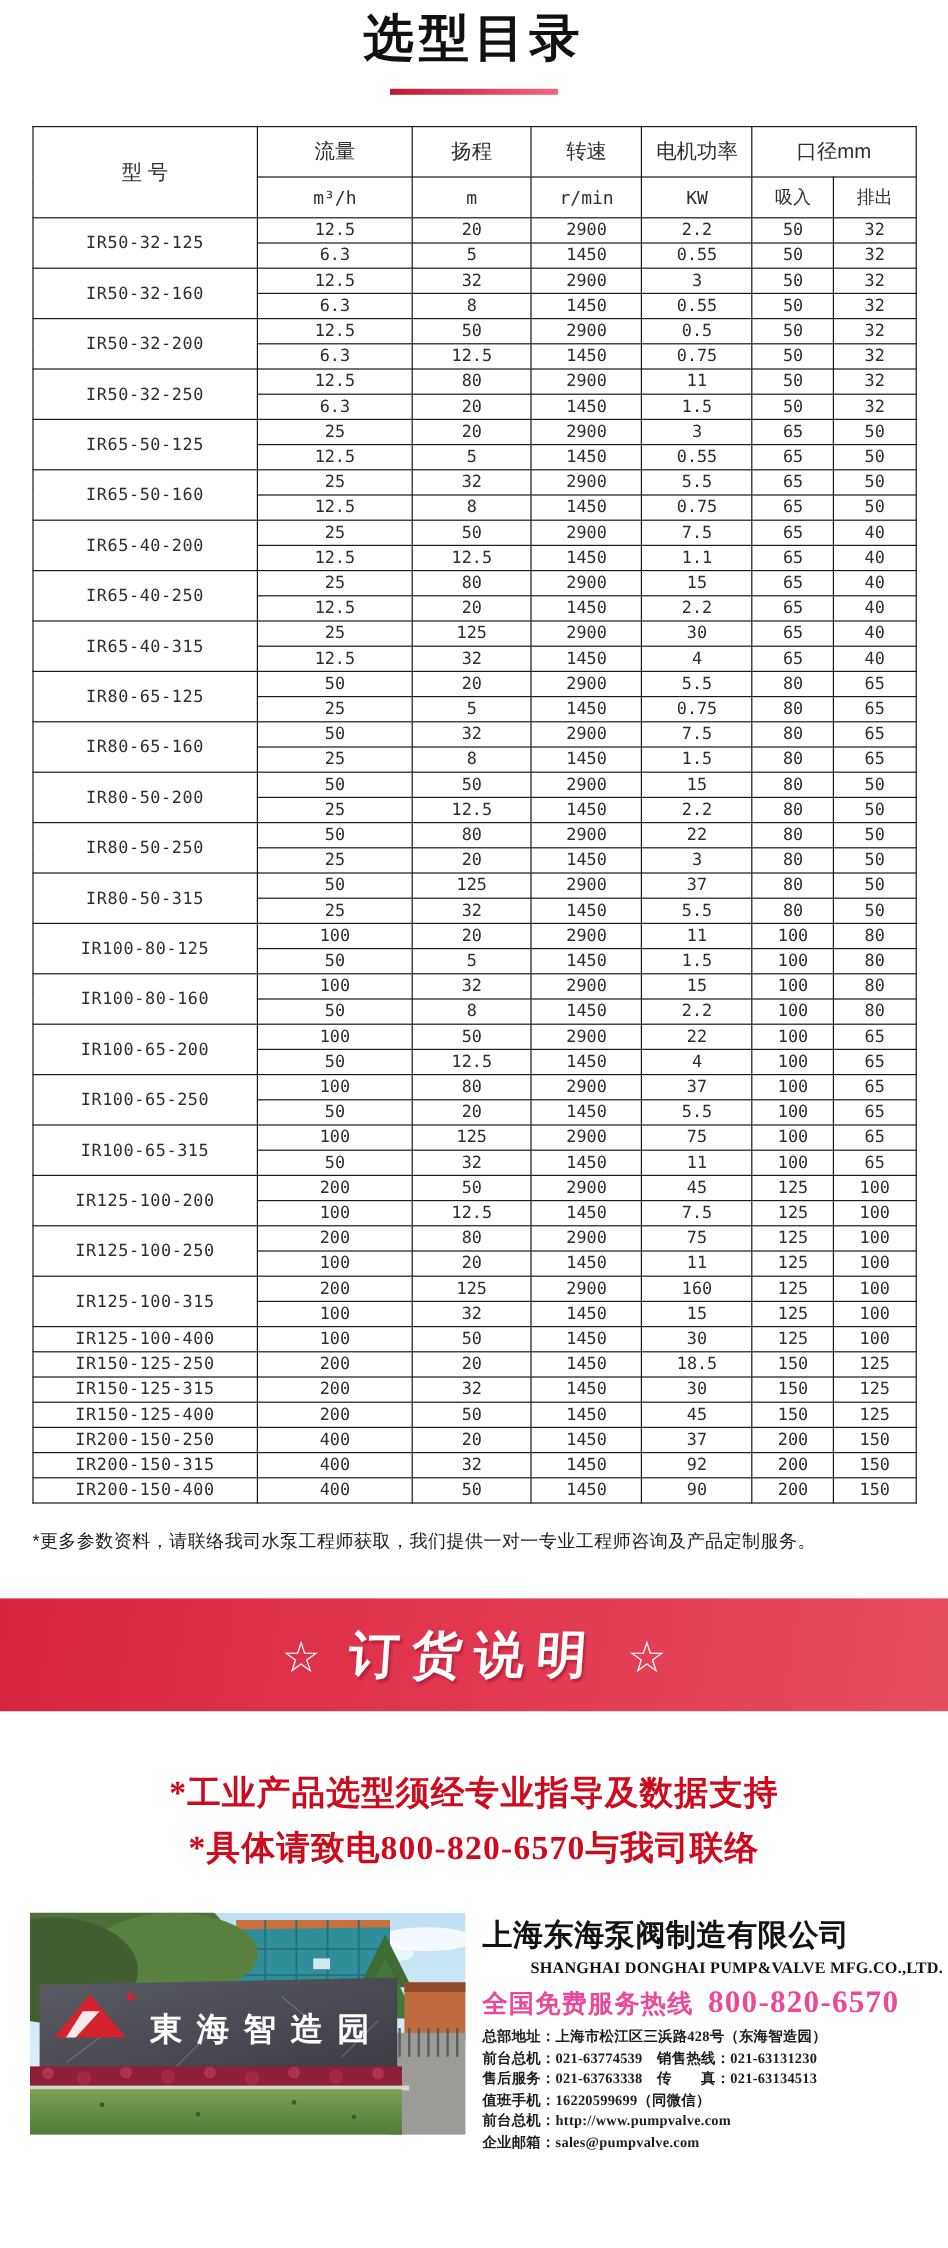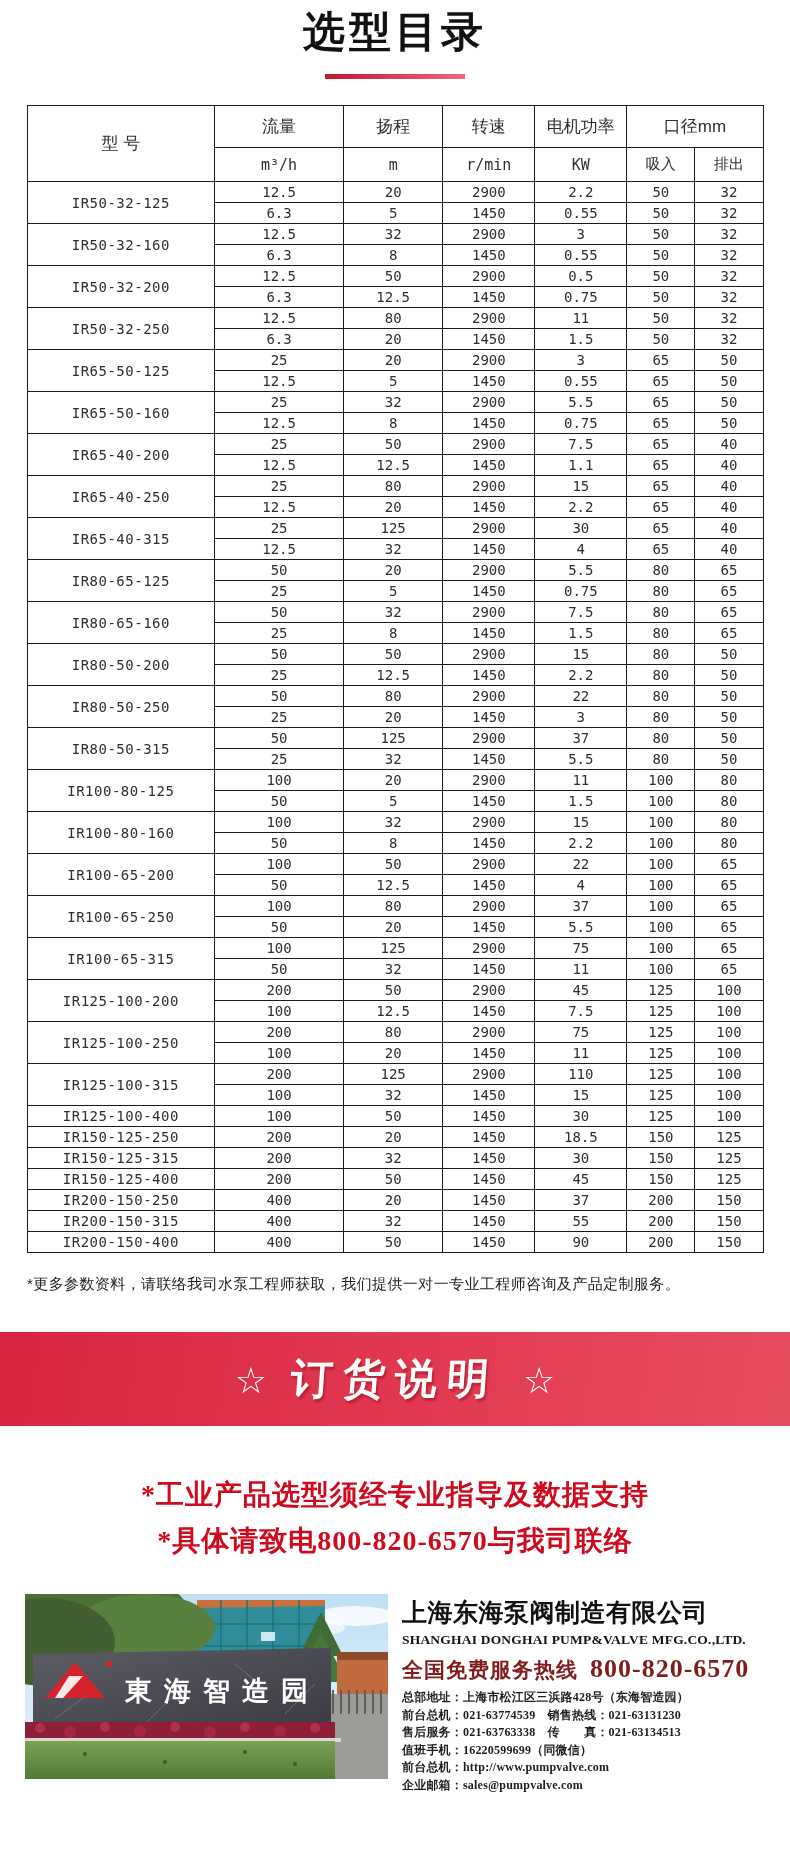--- a/index.html
+++ b/index.html
@@ -59,23 +59,23 @@
     margin:30px 20px 0 25px; display:flex; gap:14px; align-items:flex-start;
   }
   .factory-photo { width:363px; height:185px; flex:0 0 auto; display:block; }
   .company-info { flex:1; padding-top:2px; }
   .company-name-cn {
     font-size:25px; font-weight:800; color:#121212; letter-spacing:0.5px;
     font-family:"Liberation Sans", sans-serif; white-space:nowrap;
   }
   .company-name-en {
     font-family:"Liberation Serif", serif; font-weight:700; font-size:13.5px;
-    color:#121212; margin-top:3px; white-space:nowrap; letter-spacing:0.2px;
-  }
-  .hotline { margin-top:6px; color:#7f1d1d; font-family:"Liberation Serif", serif; font-weight:700; white-space:nowrap; }
+    color:#121212; margin-top:3px; white-space:nowrap; letter-spacing:0.2px;margin-left:40px;
+  }
+  .hotline { margin-top:6px; color:#ec4899; font-family:"Liberation Serif", serif; font-weight:700; white-space:nowrap; }
   .hotline .hotline-label { font-size:21px; letter-spacing:1px; }
   .hotline .hotline-number { font-size:26px; margin-left:8px; letter-spacing:1px; }
   .info-lines { margin-top:5px; }
   .info-line {
     font-family:"Liberation Serif", serif; font-weight:700; font-size:12px;
     color:#1d1d1d; line-height:17.5px; white-space:nowrap; letter-spacing:0.2px;
   }
 </style>
 </head>
 <body>
@@ -467,21 +467,21 @@
         <td>1450</td>
         <td>11</td>
         <td>125</td>
         <td>100</td>
       </tr>
       <tr>
         <td rowspan="2" class="model-cell">IR125-100-315</td>
         <td>200</td>
         <td>125</td>
         <td>2900</td>
-        <td>110</td>
+        <td>160</td>
         <td>125</td>
         <td>100</td>
       </tr>
       <tr>
         <td>100</td>
         <td>32</td>
         <td>1450</td>
         <td>15</td>
         <td>125</td>
         <td>100</td>
@@ -529,21 +529,21 @@
         <td>1450</td>
         <td>37</td>
         <td>200</td>
         <td>150</td>
       </tr>
       <tr>
         <td rowspan="1" class="model-cell">IR200-150-315</td>
         <td>400</td>
         <td>32</td>
         <td>1450</td>
-        <td>55</td>
+        <td>92</td>
         <td>200</td>
         <td>150</td>
       </tr>
       <tr>
         <td rowspan="1" class="model-cell">IR200-150-400</td>
         <td>400</td>
         <td>50</td>
         <td>1450</td>
         <td>90</td>
         <td>200</td>

